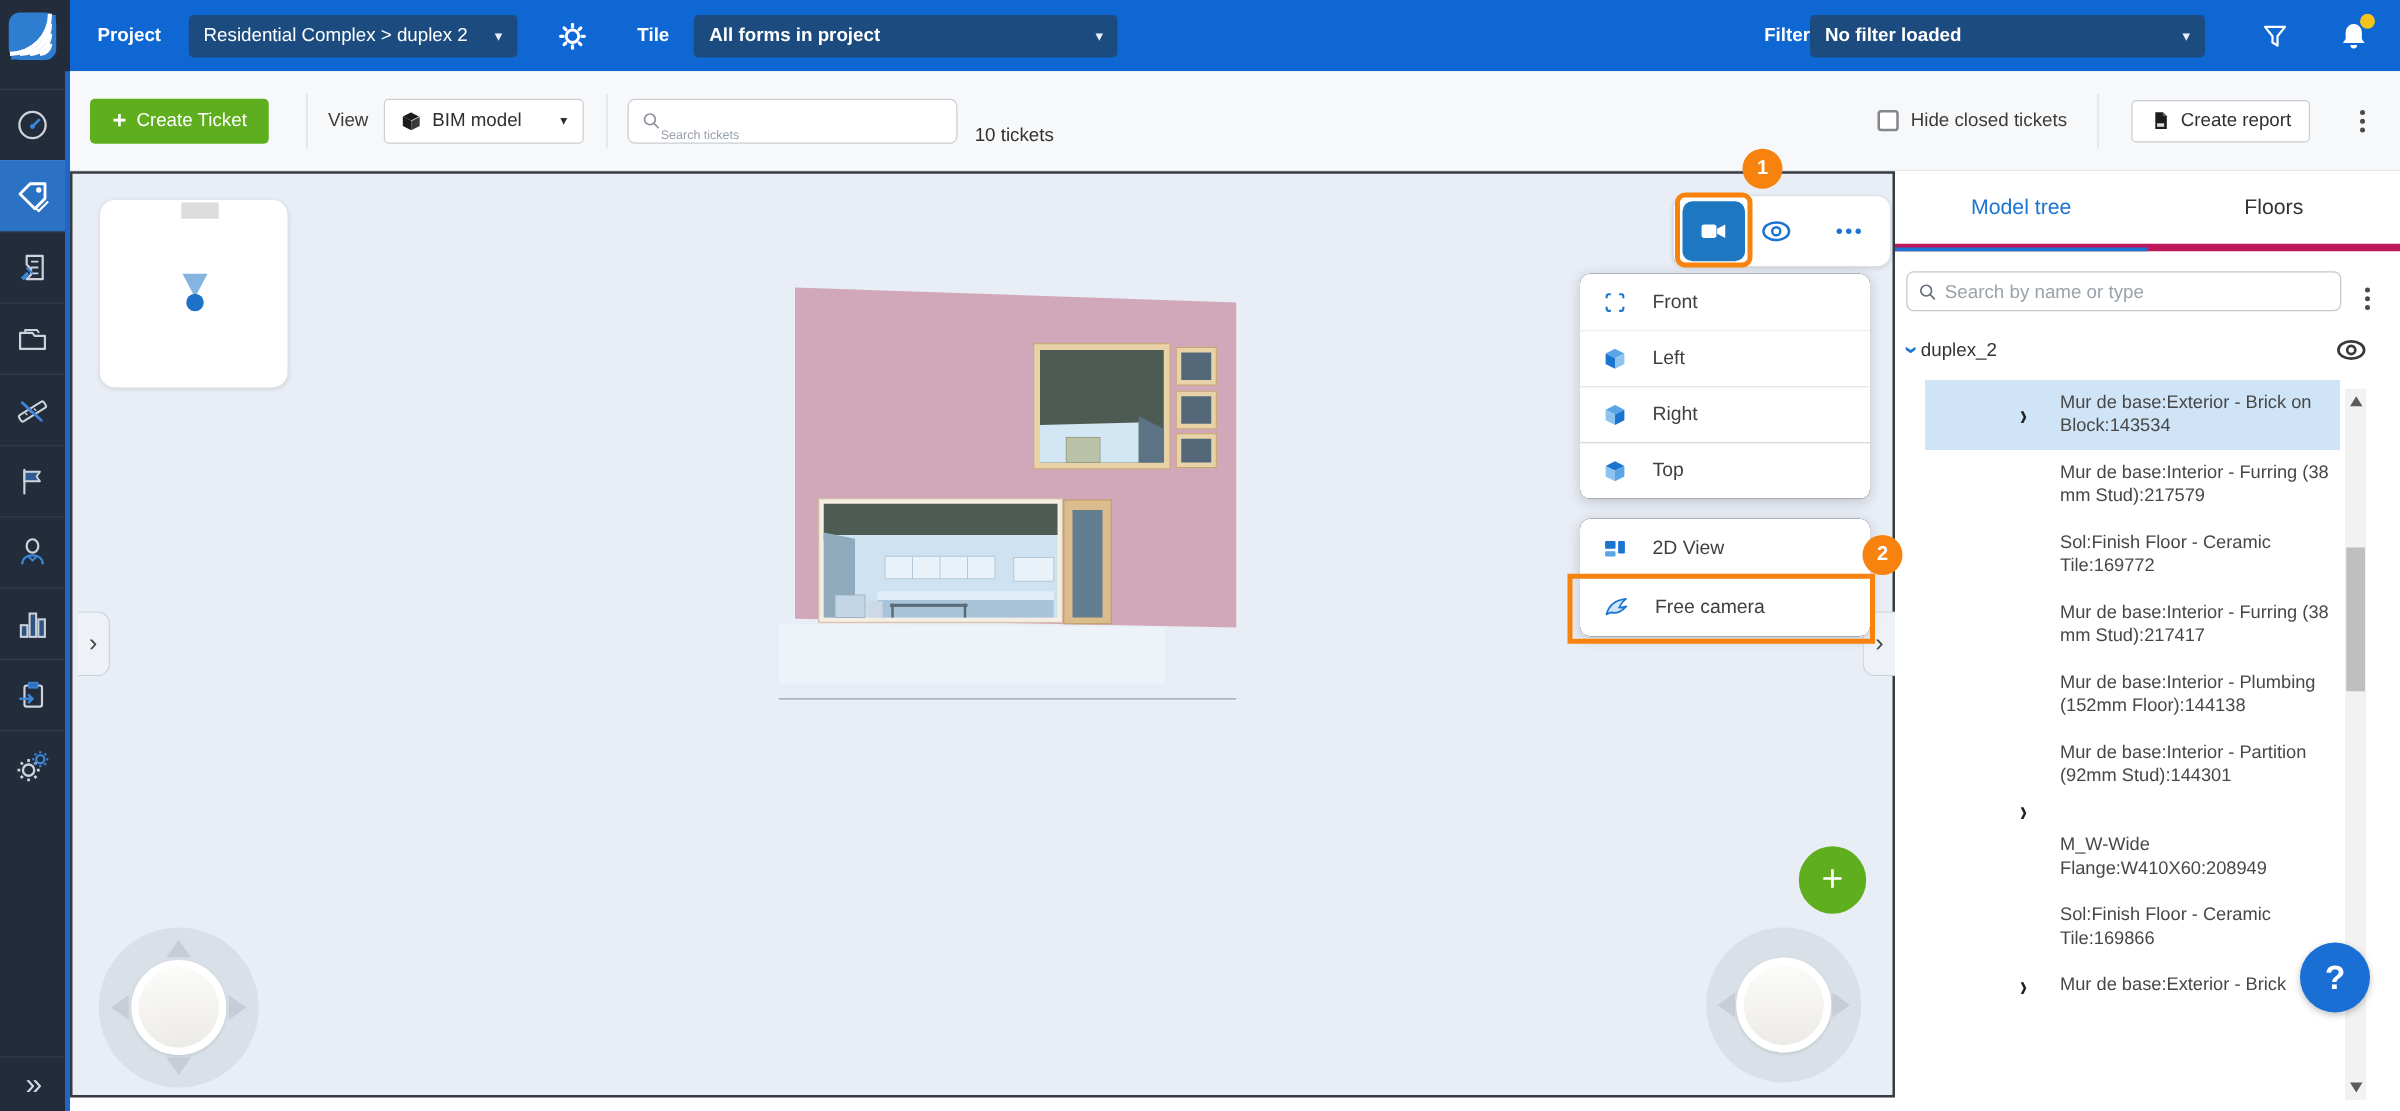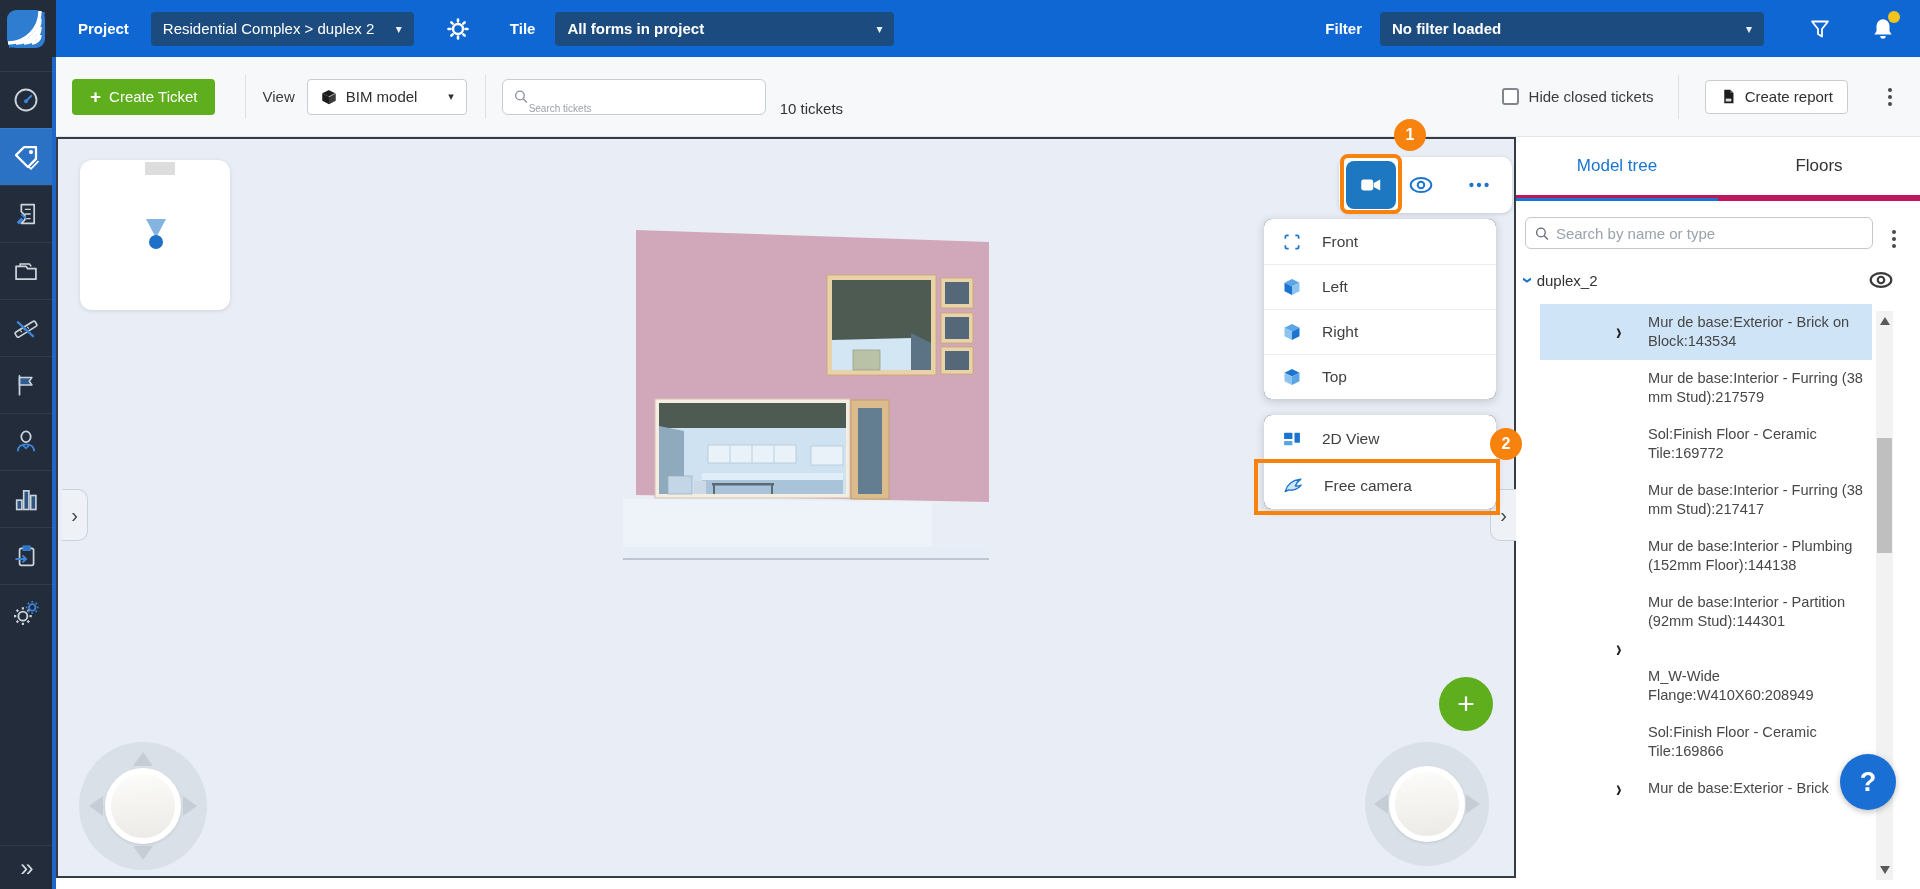--- a/index.html
+++ b/index.html
@@ -198,21 +198,21 @@
         </g>
       </svg>
     </span>
     <span class="tb-label" style="margin-left:40px">Tile</span>
     <div class="dd" style="margin-left:20px; width:339px">
       <span style="font-weight:bold">All forms in project</span>
       <span class="caret">▾</span>
     </div>
     <div class="spacer"></div>
     <span class="tb-label">Filter</span>
-    <div class="dd" style="margin-left:18px; width:384px">
+    <div class="dd" style="width:316px">
       <span style="font-weight:bold">No filter loaded</span>
       <span class="caret">▾</span>
     </div>
     <span style="margin-left:44px; display:flex">
       <svg width="24" height="24" viewBox="0 0 24 24" fill="none">
         <path d="M4 4.5 H20 L14 12 V19.5 L10 17 V12 Z" stroke="#ffffff" stroke-width="1.8" stroke-linejoin="round"></path>
       </svg>
     </span>
     <span style="margin-left:38px; margin-right:24px; position:relative; display:flex">
       <svg width="26" height="26" viewBox="0 0 24 24">

